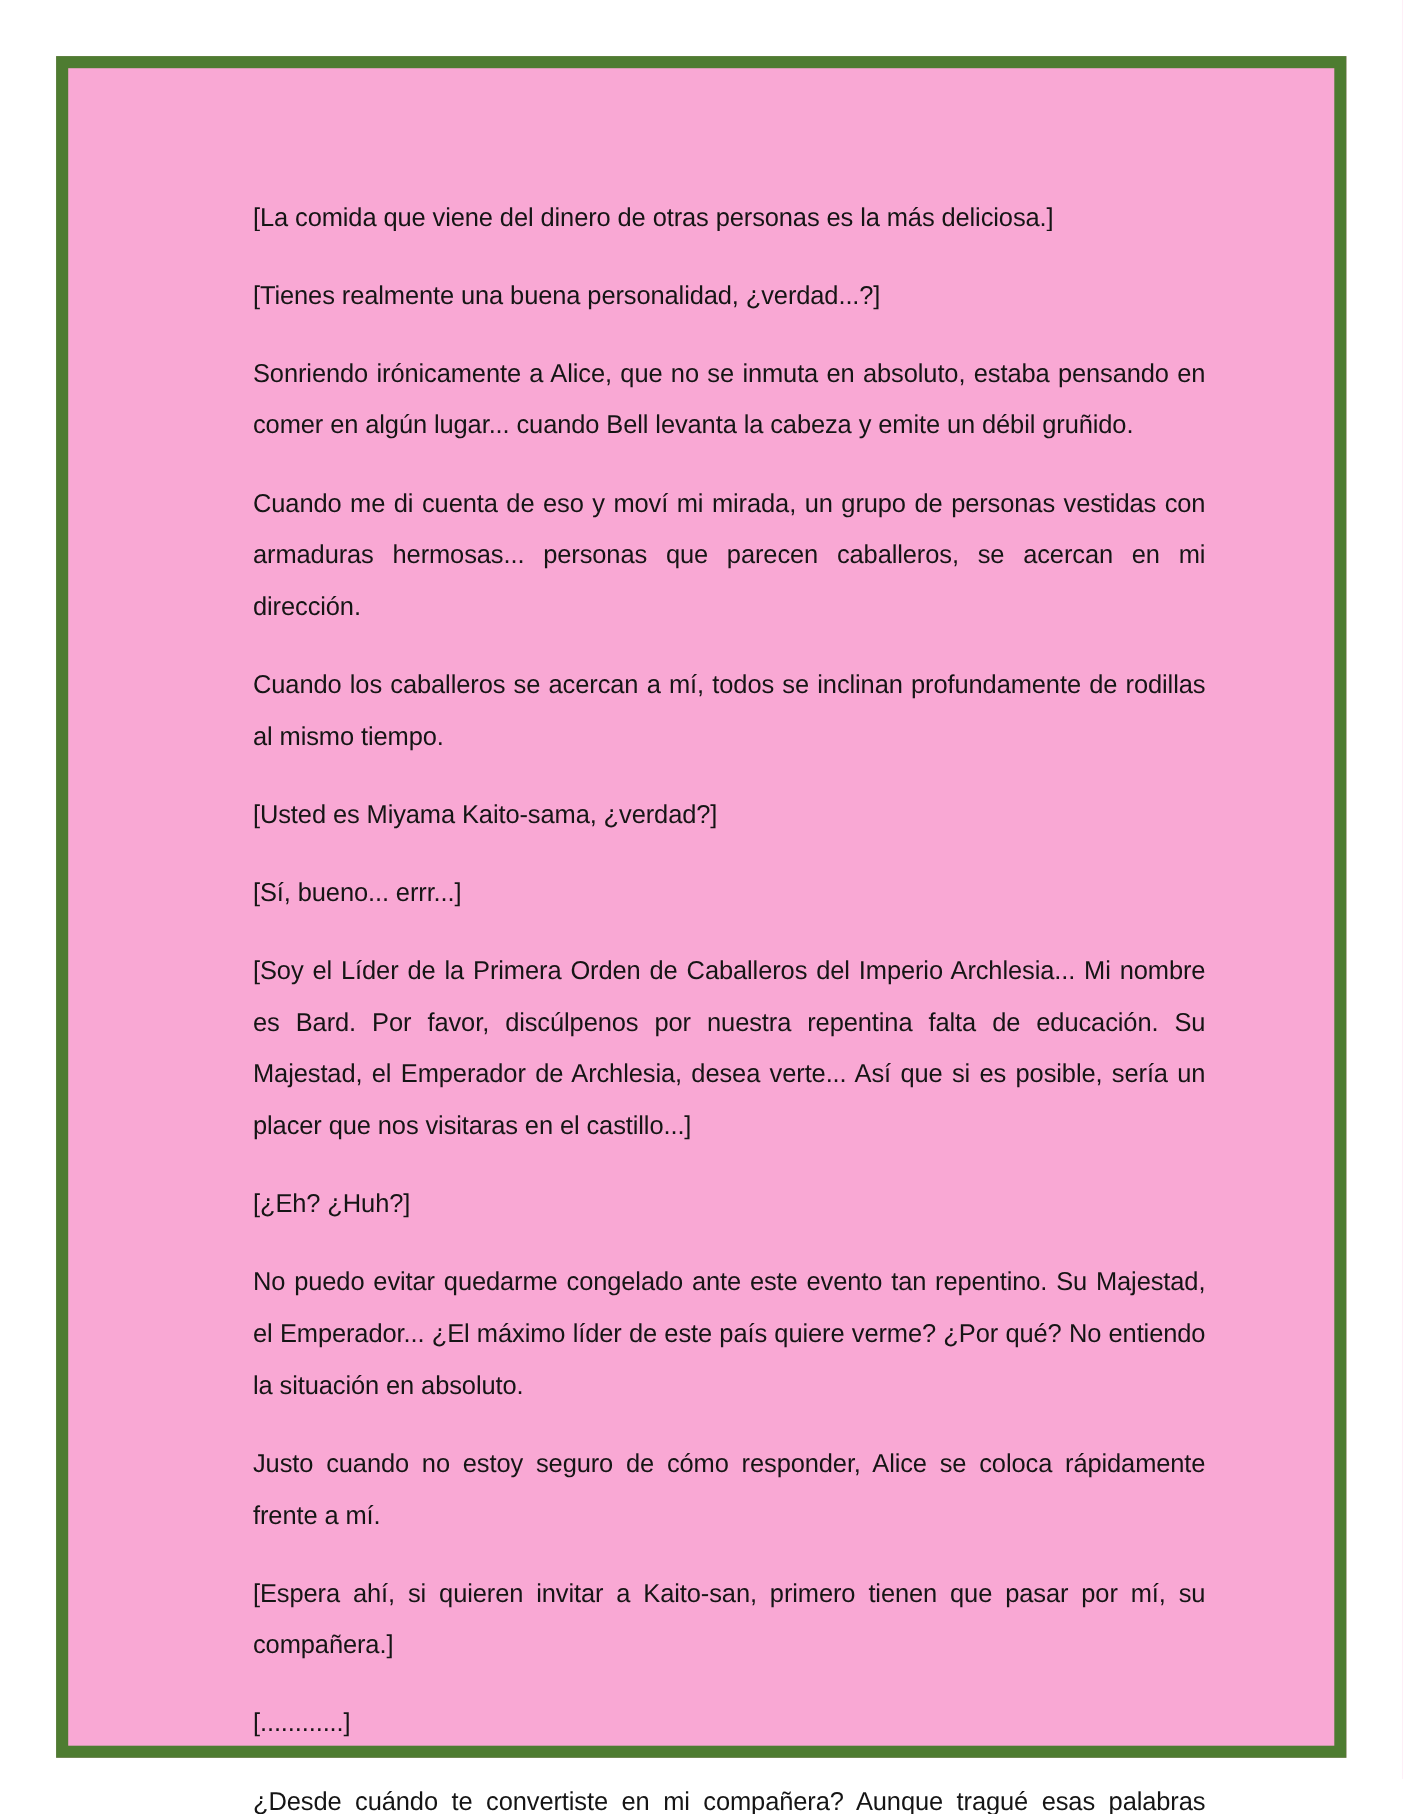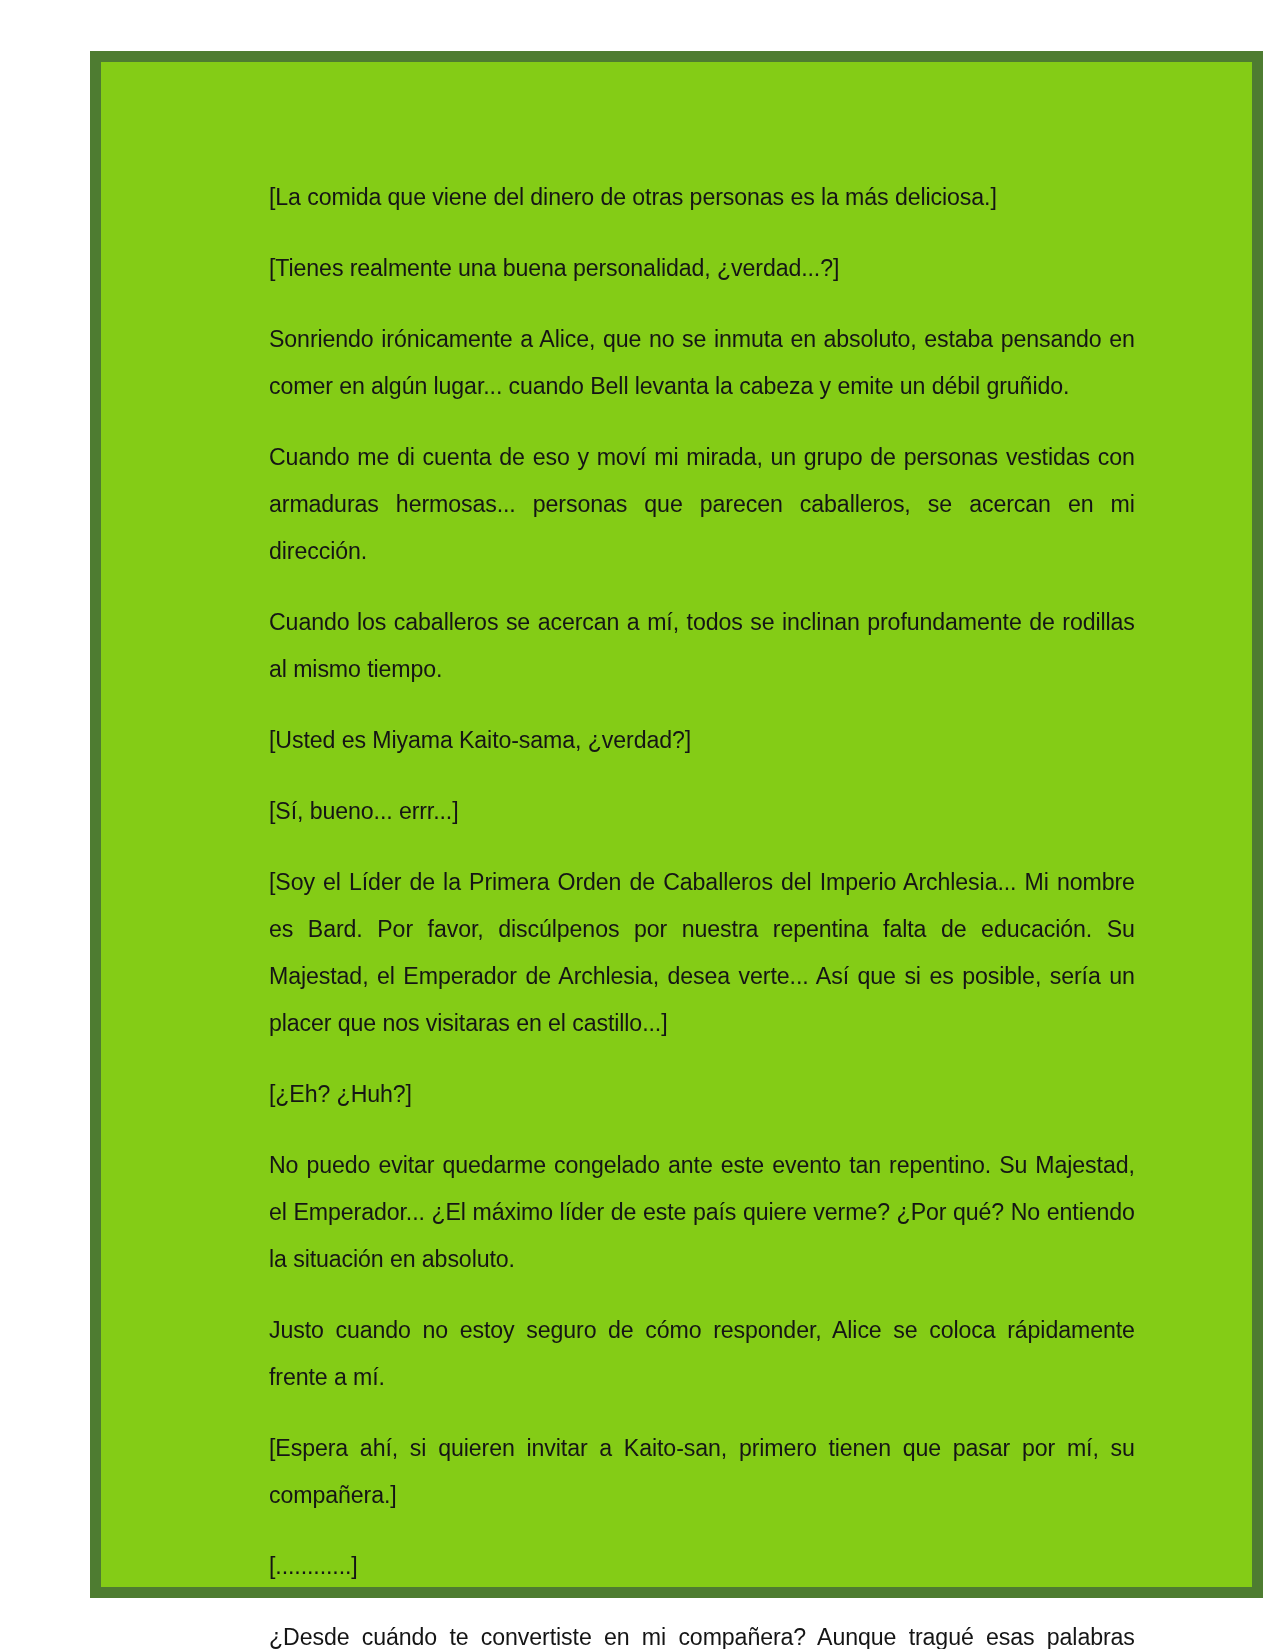--- a/index.html
+++ b/index.html
@@ -56,21 +56,21 @@
 
   
   p.para.single {
     text-align: left;
   }
 </style>
 </head>
 <body>
 
 <div id="page" style="background: rgb(255, 255, 255);">
-  <div id="page-frame" style="border-color: rgb(78, 124, 49); background: #84cc16; margin-left: 39px;">
+  <div id="page-frame" style="border-color: rgb(78, 124, 49); background: #f9a8d4;">
     <div id="content">
 
       <p class="para single" style="color: rgb(21, 21, 21);">[La comida que viene del dinero de otras personas es la más deliciosa.]</p>
       <p class="para single" style="color: rgb(21, 21, 21);">[Tienes realmente una buena personalidad, ¿verdad...?]</p>
       <p class="para" style="color: rgb(21, 21, 21);">Sonriendo irónicamente a Alice, que no se inmuta en absoluto, estaba pensando en comer en algún lugar... cuando Bell levanta la cabeza y emite un débil gruñido.</p>
       <p class="para" style="color: rgb(21, 21, 21);">Cuando me di cuenta de eso y moví mi mirada, un grupo de personas vestidas con armaduras hermosas... personas que parecen caballeros, se acercan en mi dirección.</p>
       <p class="para" style="color: rgb(21, 21, 21);">Cuando los caballeros se acercan a mí, todos se inclinan profundamente de rodillas al mismo tiempo.</p>
       <p class="para single" style="color: rgb(21, 21, 21);">[Usted es Miyama Kaito-sama, ¿verdad?]</p>
       <p class="para single" style="color: rgb(21, 21, 21);">[Sí, bueno... errr...]</p>
       <p class="para" style="color: rgb(21, 21, 21);">[Soy el Líder de la Primera Orden de Caballeros del Imperio Archlesia... Mi nombre es Bard. Por favor, discúlpenos por nuestra repentina falta de educación. Su Majestad, el Emperador de Archlesia, desea verte... Así que si es posible, sería un placer que nos visitaras en el castillo...]</p>

